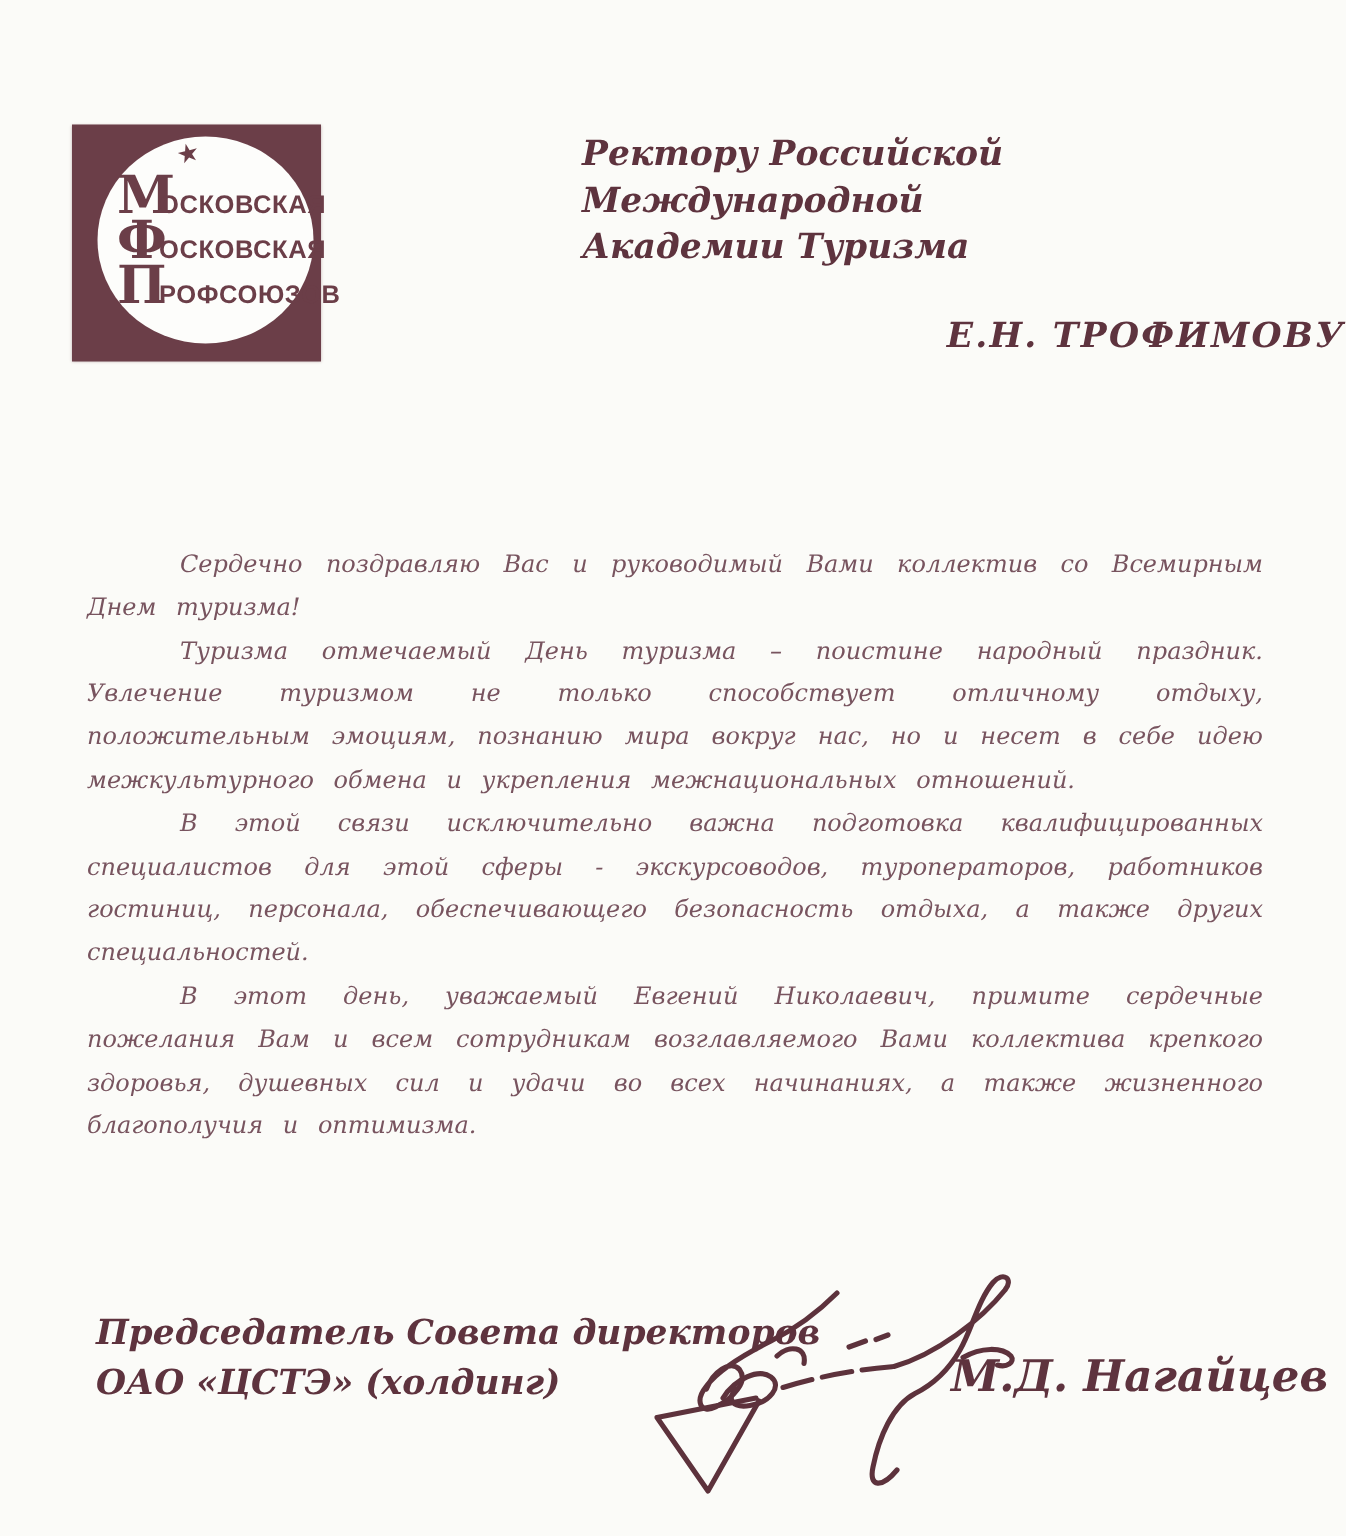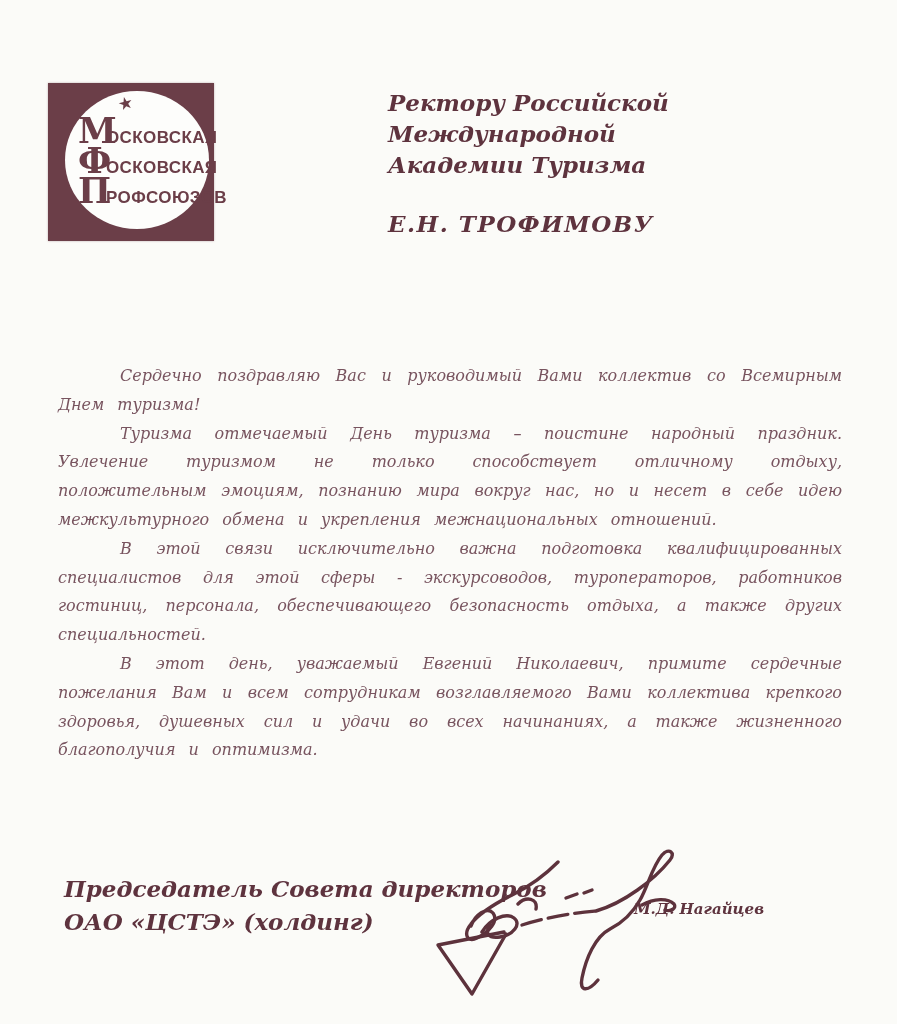--- a/index.html
+++ b/index.html
@@ -43,21 +43,21 @@
     font-family:"Liberation Sans","DejaVu Sans",sans-serif;font-weight:bold;
     font-size:17px;color:#6b3e48;letter-spacing:.4px;margin-left:1px;
   }
 
   
   .recipient{
     position:absolute;left:378px;top:87px;
     font-size:23px;font-weight:bold;font-style:italic;
     color:#5e333e;line-height:31px;margin-left:10px;
   }
-  .recipient-name{margin-top:28px;letter-spacing:1.5px;}
+  .recipient-name{margin-top:28px;letter-spacing:1.5px;text-align:right;}
 
   
   .salutation{
     position:absolute;left:243px;top:286px;
     font-size:24px;font-weight:bold;font-style:italic;color:#5e333e;
   }
 
   
   .letter-body{
     position:absolute;left:58px;top:362px;width:784px;
@@ -69,21 +69,21 @@
   }
 
   
   .signoff{
     position:absolute;left:64px;top:872px;
     font-size:23px;font-weight:bold;font-style:italic;
     color:#5e333e;line-height:33px;
   }
   .sig-name{
     position:absolute;left:634px;top:900px;
-    font-size:15px;font-weight:bold;font-style:italic;color:#5e333e;
+    font-size:29px;font-weight:bold;font-style:italic;color:#5e333e;
   }
   .signature-svg{position:absolute;left:426px;top:842px;width:252px;height:172px;}
   .signature-svg path{fill:none;stroke:#5d323c;stroke-width:3.4;stroke-linecap:round;stroke-linejoin:round;}
 </style>
 </head>
 <body>
 
 <div class="page">
 
 

